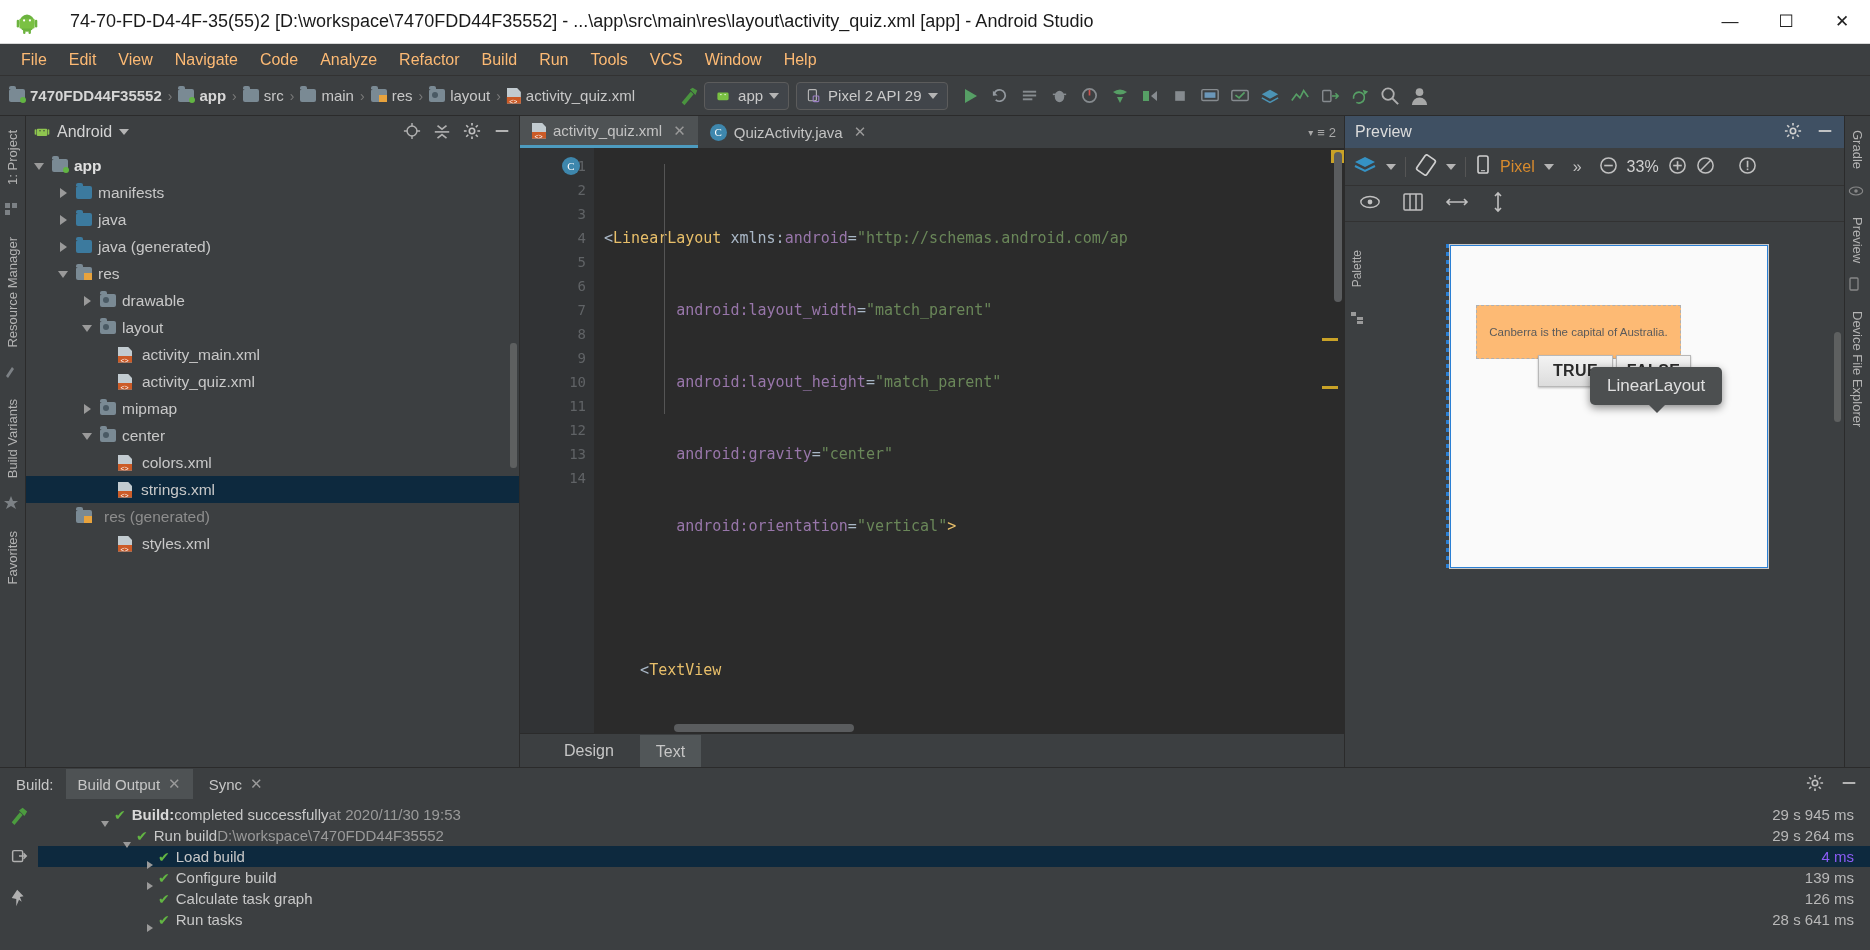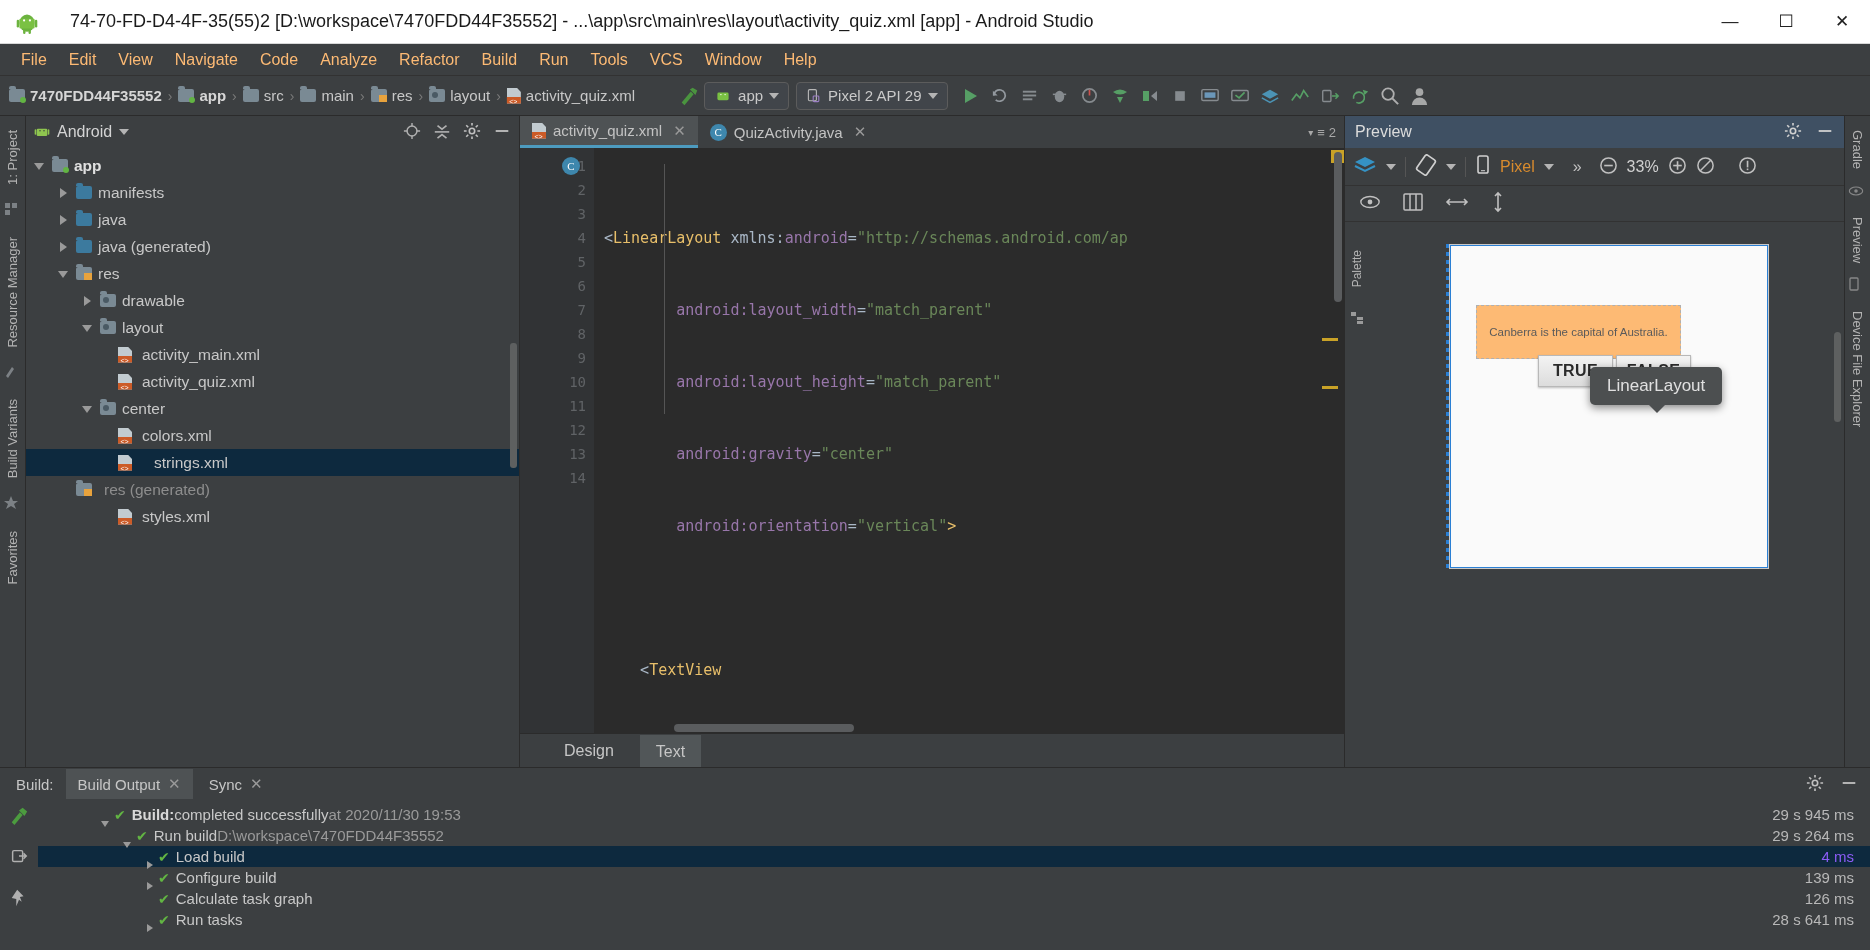--- a/index.html
+++ b/index.html
@@ -441,31 +441,36 @@
       </div>
       <div class="trow" style="padding-left:92px">
         <span class="xmlicon"></span>
         <span style="margin-left:4px">activity_main.xml</span>
       </div>
       <div class="trow" style="padding-left:92px">
         <span class="xmlicon"></span>
         <span style="margin-left:4px">activity_quiz.xml</span>
       </div>
       <div class="trow" style="padding-left:56px">
+        <span class="tarrow r"></span>
+        <span class="folder img"></span>
+        <span>mipmap</span>
+      </div>
+      <div class="trow" style="padding-left:56px">
         <span class="tarrow d"></span>
         <span class="folder img"></span>
         <span>center</span>
       </div>
       <div class="trow" style="padding-left:92px">
         <span class="xmlicon"></span>
         <span style="margin-left:4px">colors.xml</span>
       </div>
       <div class="trow sel" style="padding-left:92px">
         <span class="xmlicon"></span>
-        <span style="margin-left:16px">strings.xml</span>
+        <span style="margin-left:3px">strings.xml</span>
       </div>
       <div class="trow muted" style="padding-left:50px">
         <span class="folder res"></span>
         <span style="margin-left:6px">res (generated)</span>
       </div>
       <div class="trow" style="padding-left:92px">
         <span class="xmlicon"></span>
         <span style="margin-left:4px">styles.xml</span>
       </div>
       <div id="tree-scroll"></div>

